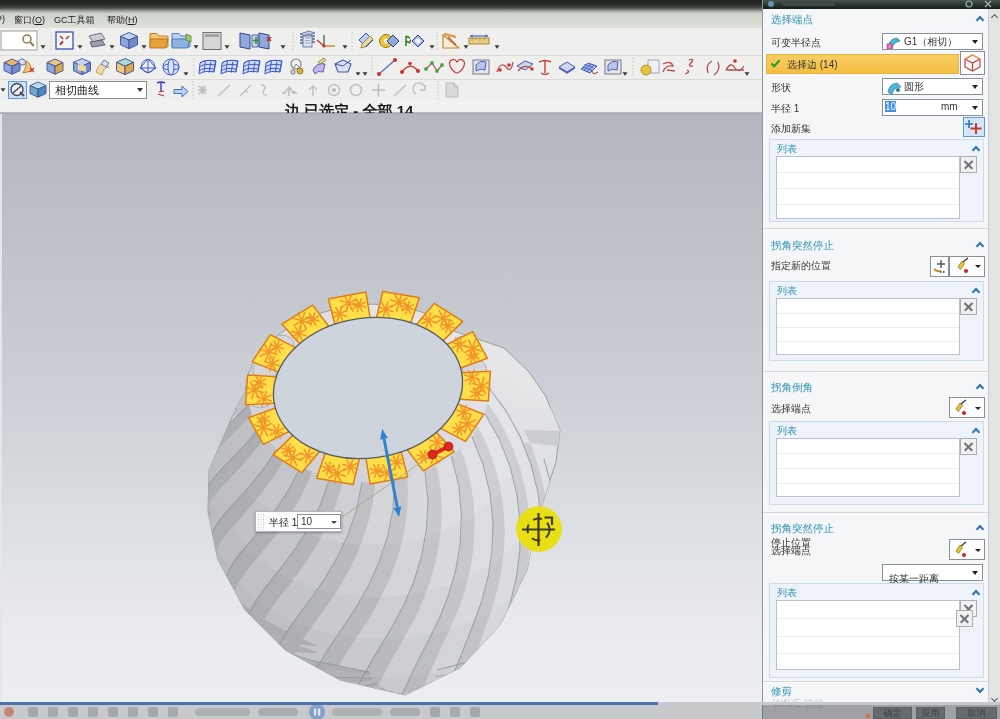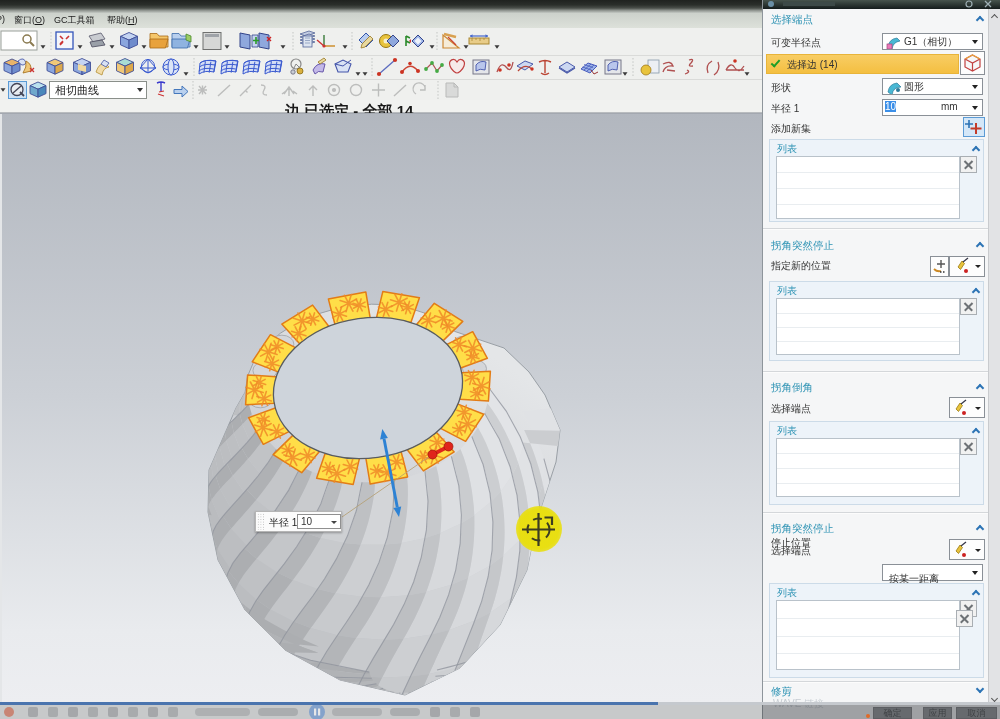--- a/index.html
+++ b/index.html
@@ -748,21 +748,21 @@
           <div class="lrow" style="top:52px"></div>
         </div>
         <div class="xbtn" style="left:190px;top:16px"></div>
         <div class="xbtn" style="left:186px;top:26px"></div>
       </div>
       <div class="psep" style="top:681px"></div>
       <span class="sechead" style="top:685px">修剪</span>
       <div class="chev dn" style="left:214px;top:686px"></div>
       <span class="lab" style="left:10px;top:697px;color:#c6ccd2">WAVE 链接</span>
       <div class="gbtn" style="left:110px;width:39px">确定</div>
-      <div class="gbtn" style="left:160px;width:29px">应用</div>
+      <div class="gbtn" style="left:153px;width:29px">应用</div>
       <div class="gbtn" style="left:193px;width:41px">取消</div>
     </div>
     <div id="pscroll" class="abs">
       <div class="sarr" style="top:6px;transform:rotate(45deg)"></div>
       <div class="sarr" style="top:687px;transform:rotate(225deg)"></div>
     </div>
     <div id="prog" class="abs"></div>
     <div id="progfill" class="abs"></div>
     <div id="bbar" class="abs"></div>
     <div class="abs" style="left:762px;top:705px;width:238px;height:14px;background:rgba(70,73,76,.33)"></div>

